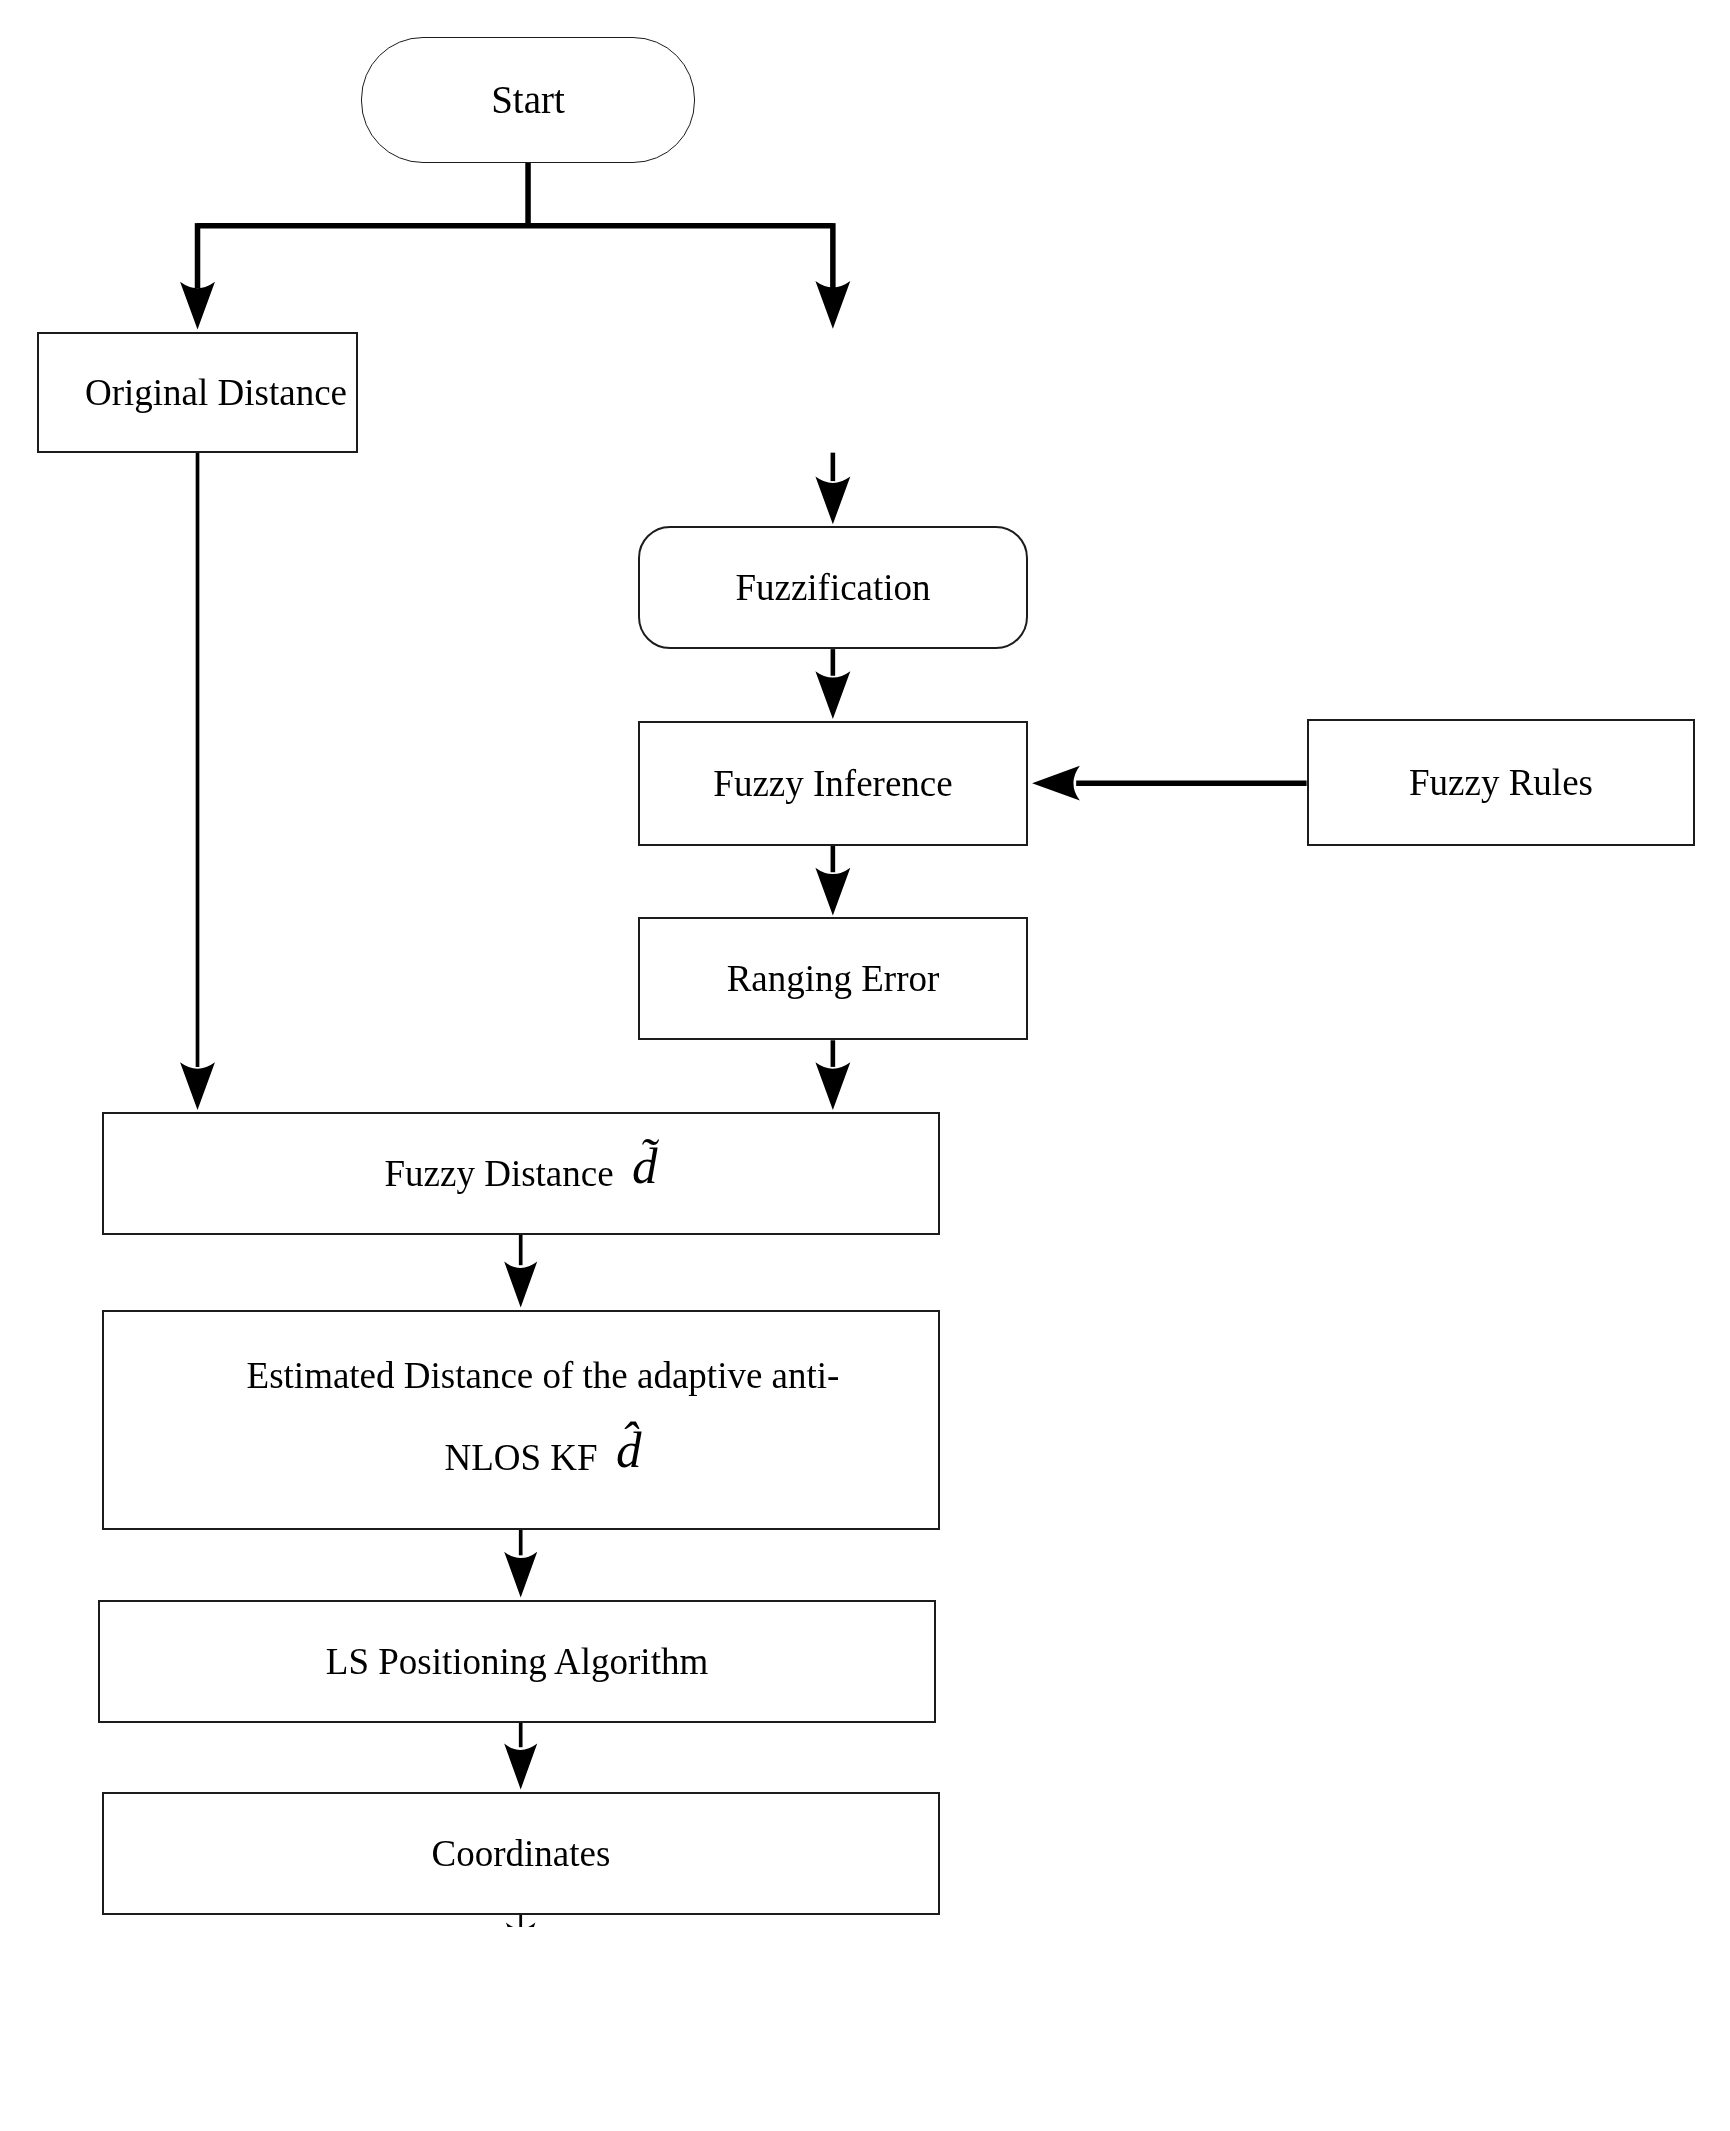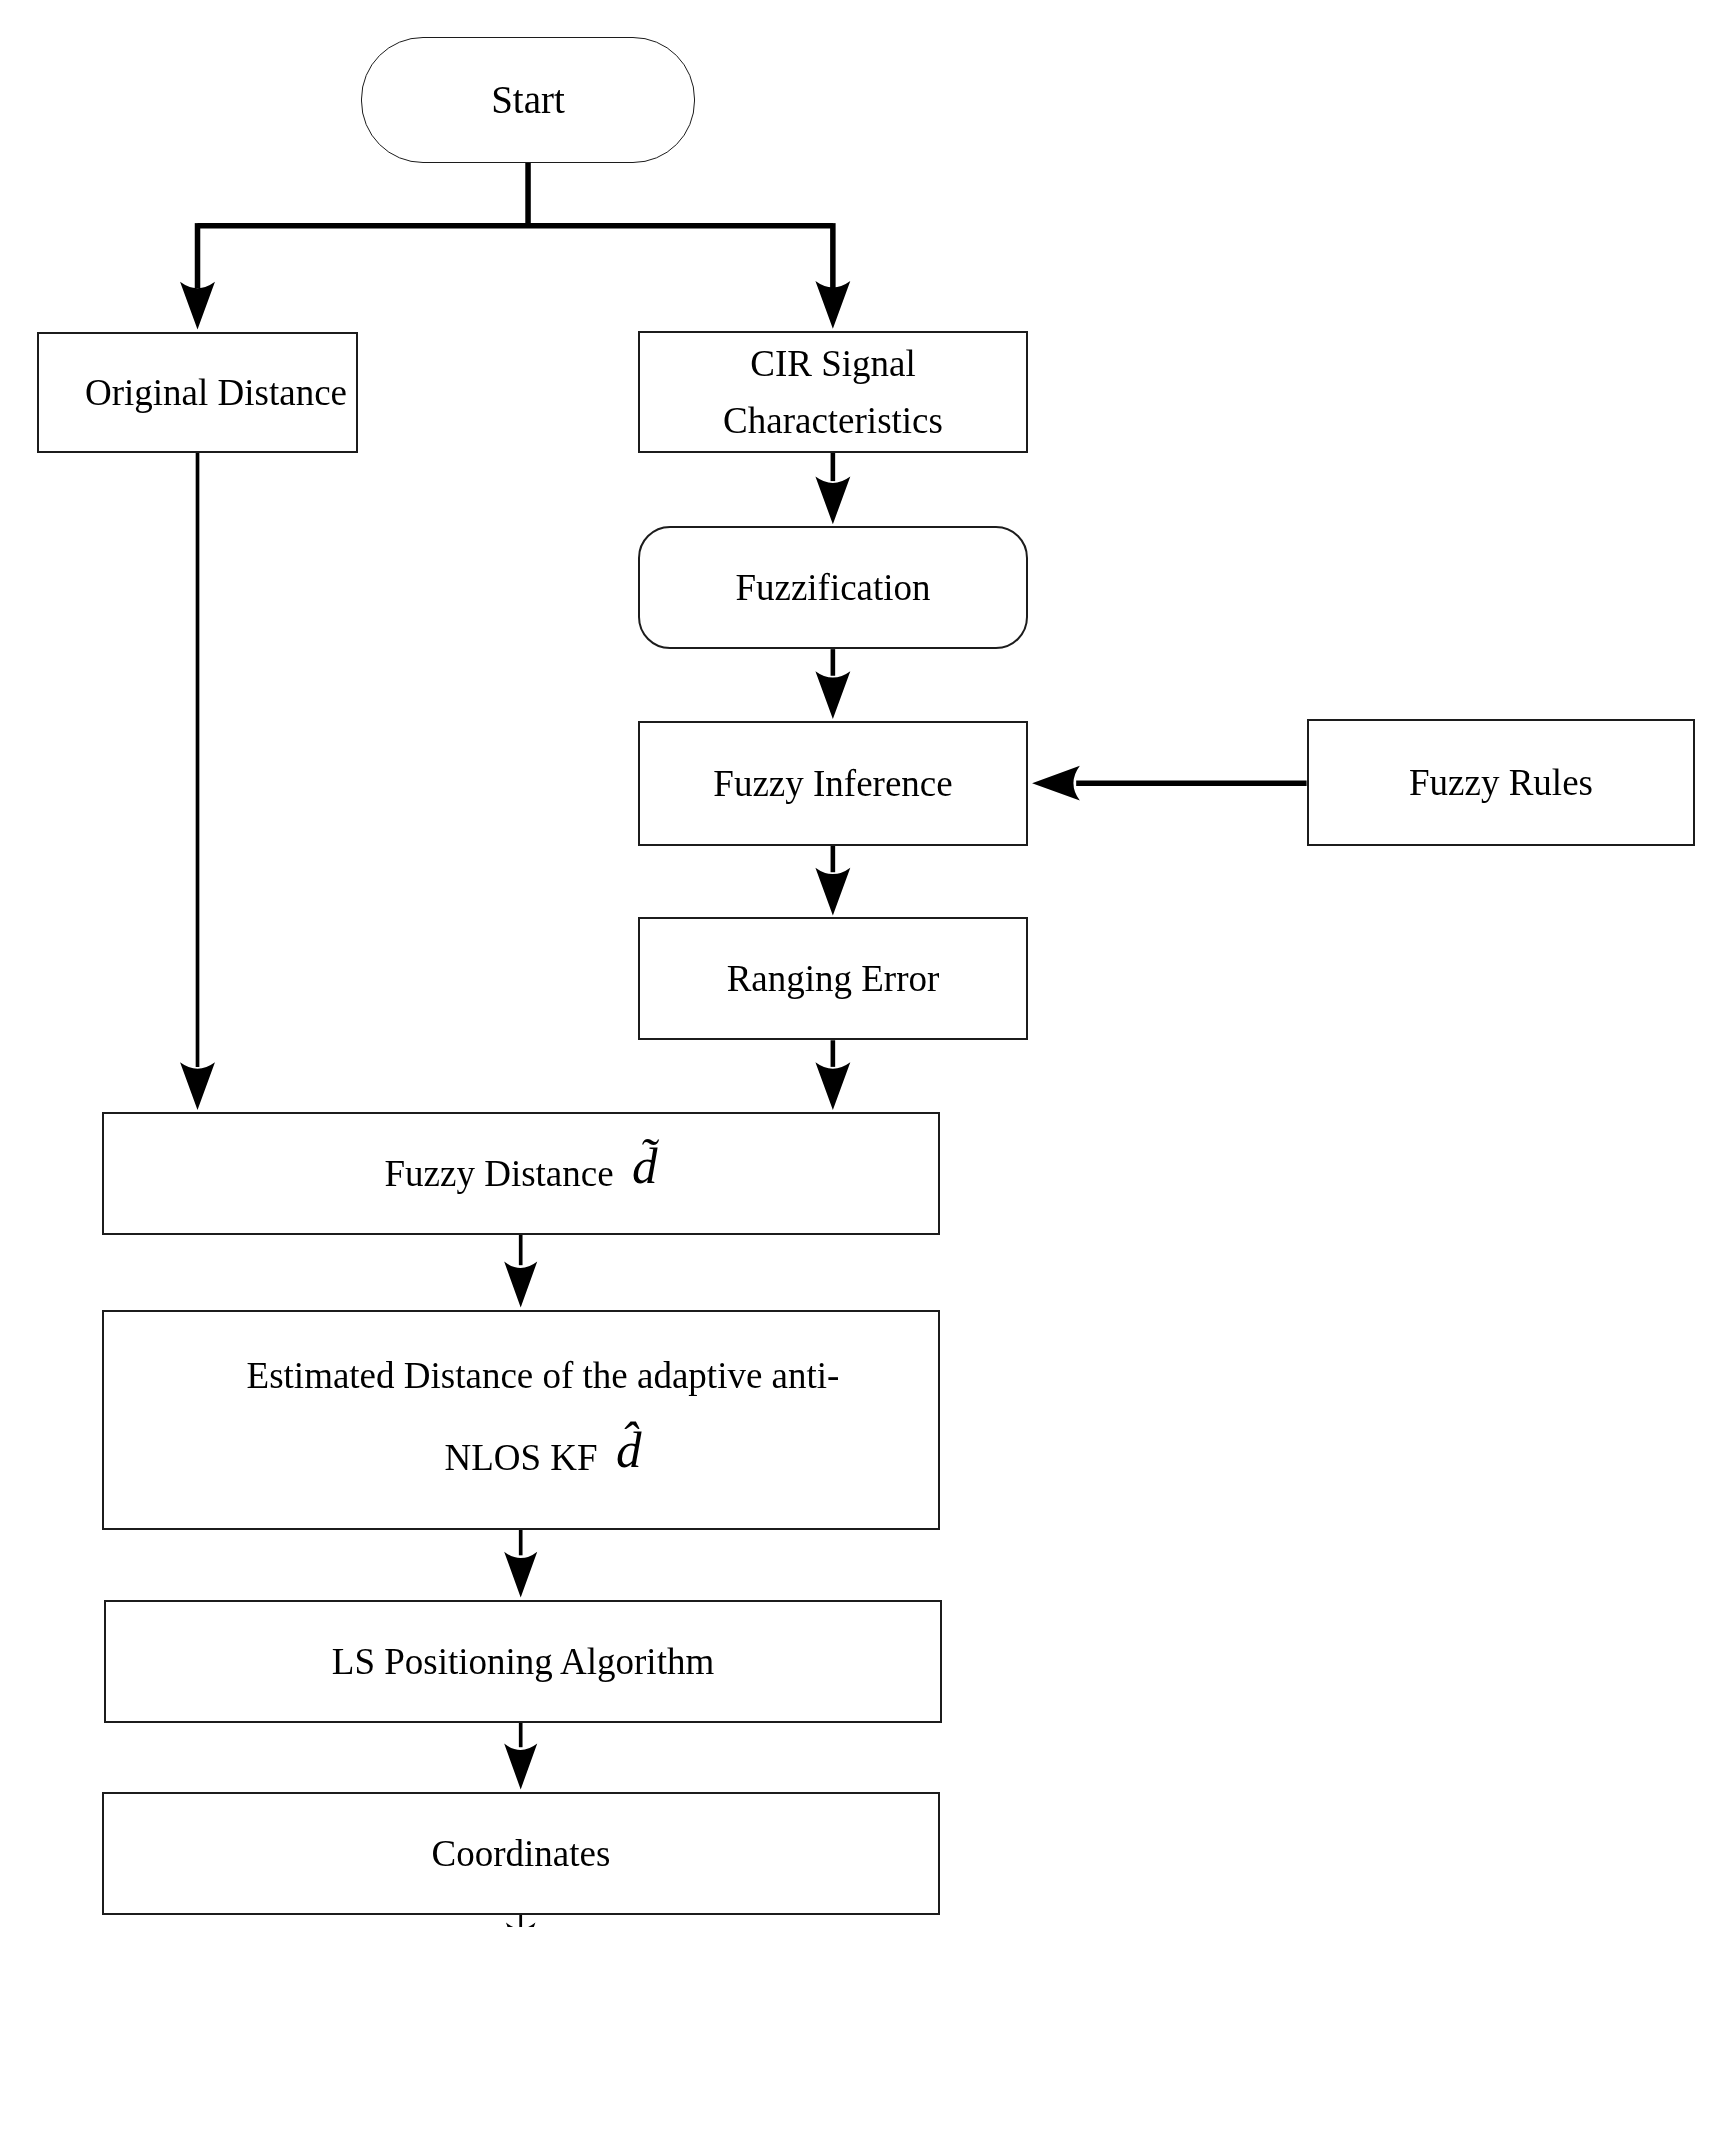--- a/index.html
+++ b/index.html
@@ -29,21 +29,21 @@
   
   .n-start{left:361px;top:37px;width:334px;height:126px;}
   .n-od{left:37px;top:332px;width:321px;height:121px;padding-left:37px;}
   .n-cir{left:638px;top:331px;width:390px;height:122px;padding:0 16.5px;}
   .n-fuzzification{left:638px;top:526px;width:390px;height:123px;border-radius:32px;}
   .n-fi{left:638px;top:721px;width:390px;height:125px;}
   .n-fr{left:1307px;top:719px;width:388px;height:127px;justify-content:center;}
   .n-re{left:638px;top:917px;width:390px;height:123px;}
   .n-fd{left:102px;top:1112px;width:838px;height:123px;}
   .n-est{left:102px;top:1310px;width:838px;height:220px;flex-direction:column;justify-content:center;gap:31px;padding-left:44px;}
-  .n-ls{left:104px;top:1600px;width:838px;height:123px;}
+  .n-ls{left:98px;top:1600px;width:838px;height:123px;}
   .n-coord{left:102px;top:1792px;width:838px;height:123px;}
   .n-end{left:354px;top:1967px;width:334px;height:125px;}
   .symrow{display:flex;align-items:center;justify-content:center;gap:18.4px;}
   .mathsym{
     font-style:italic;
     font-size:51px;
     line-height:1;
     position:relative;
     top:-7.3px;
   }
@@ -90,23 +90,20 @@
   </svg>
 
   <div class="node stadium n-start">
     <span>Start</span>
   </div>
 
   <div class="node rect n-od">
     <span>Original Distance</span>
   </div>
 
-  <div class="node rect n-cir">
-    <span>CIR Signal Characteristics</span>
-  </div>
 
   <div class="node rect n-fuzzification">
     <span>Fuzzification</span>
   </div>
 
   <div class="node rect n-fi">
     <span>Fuzzy Inference</span>
   </div>
 
   <div class="node rect n-fr">

